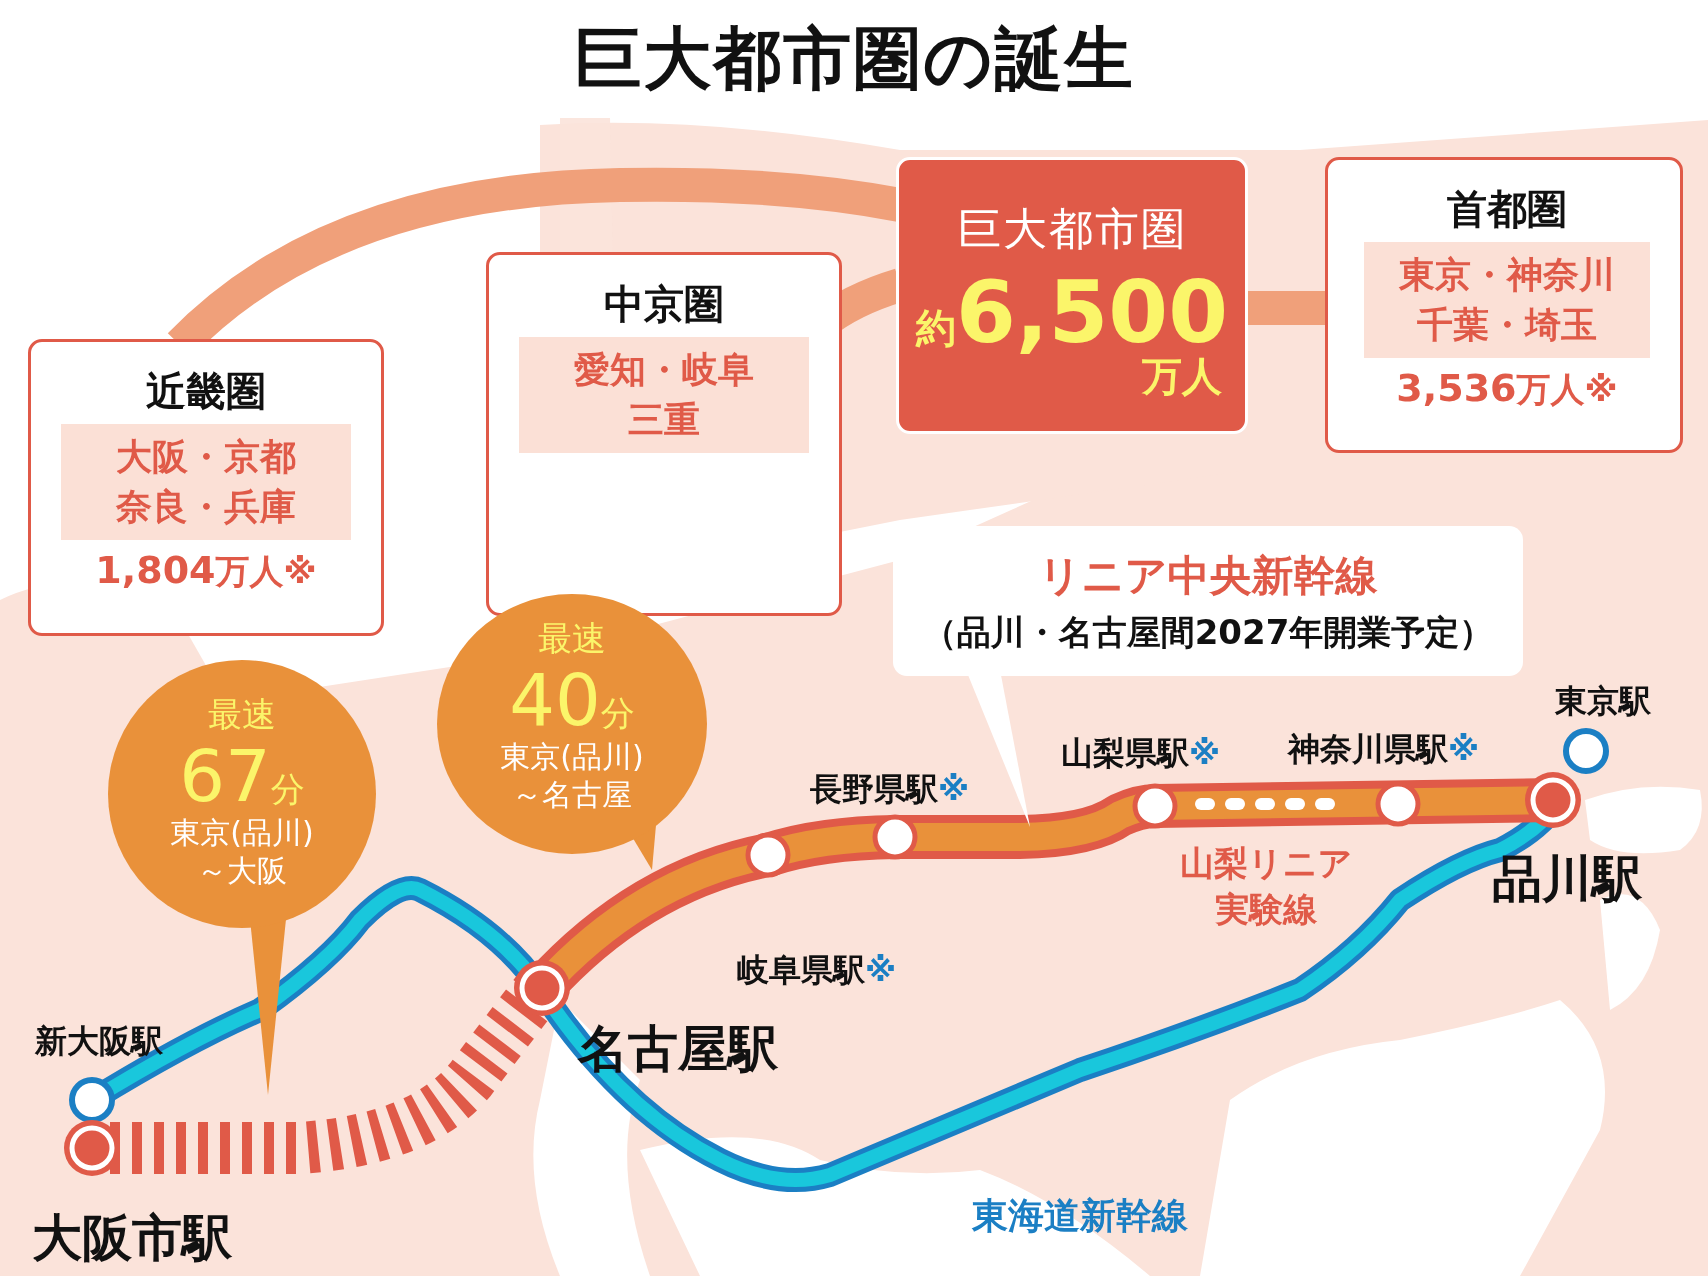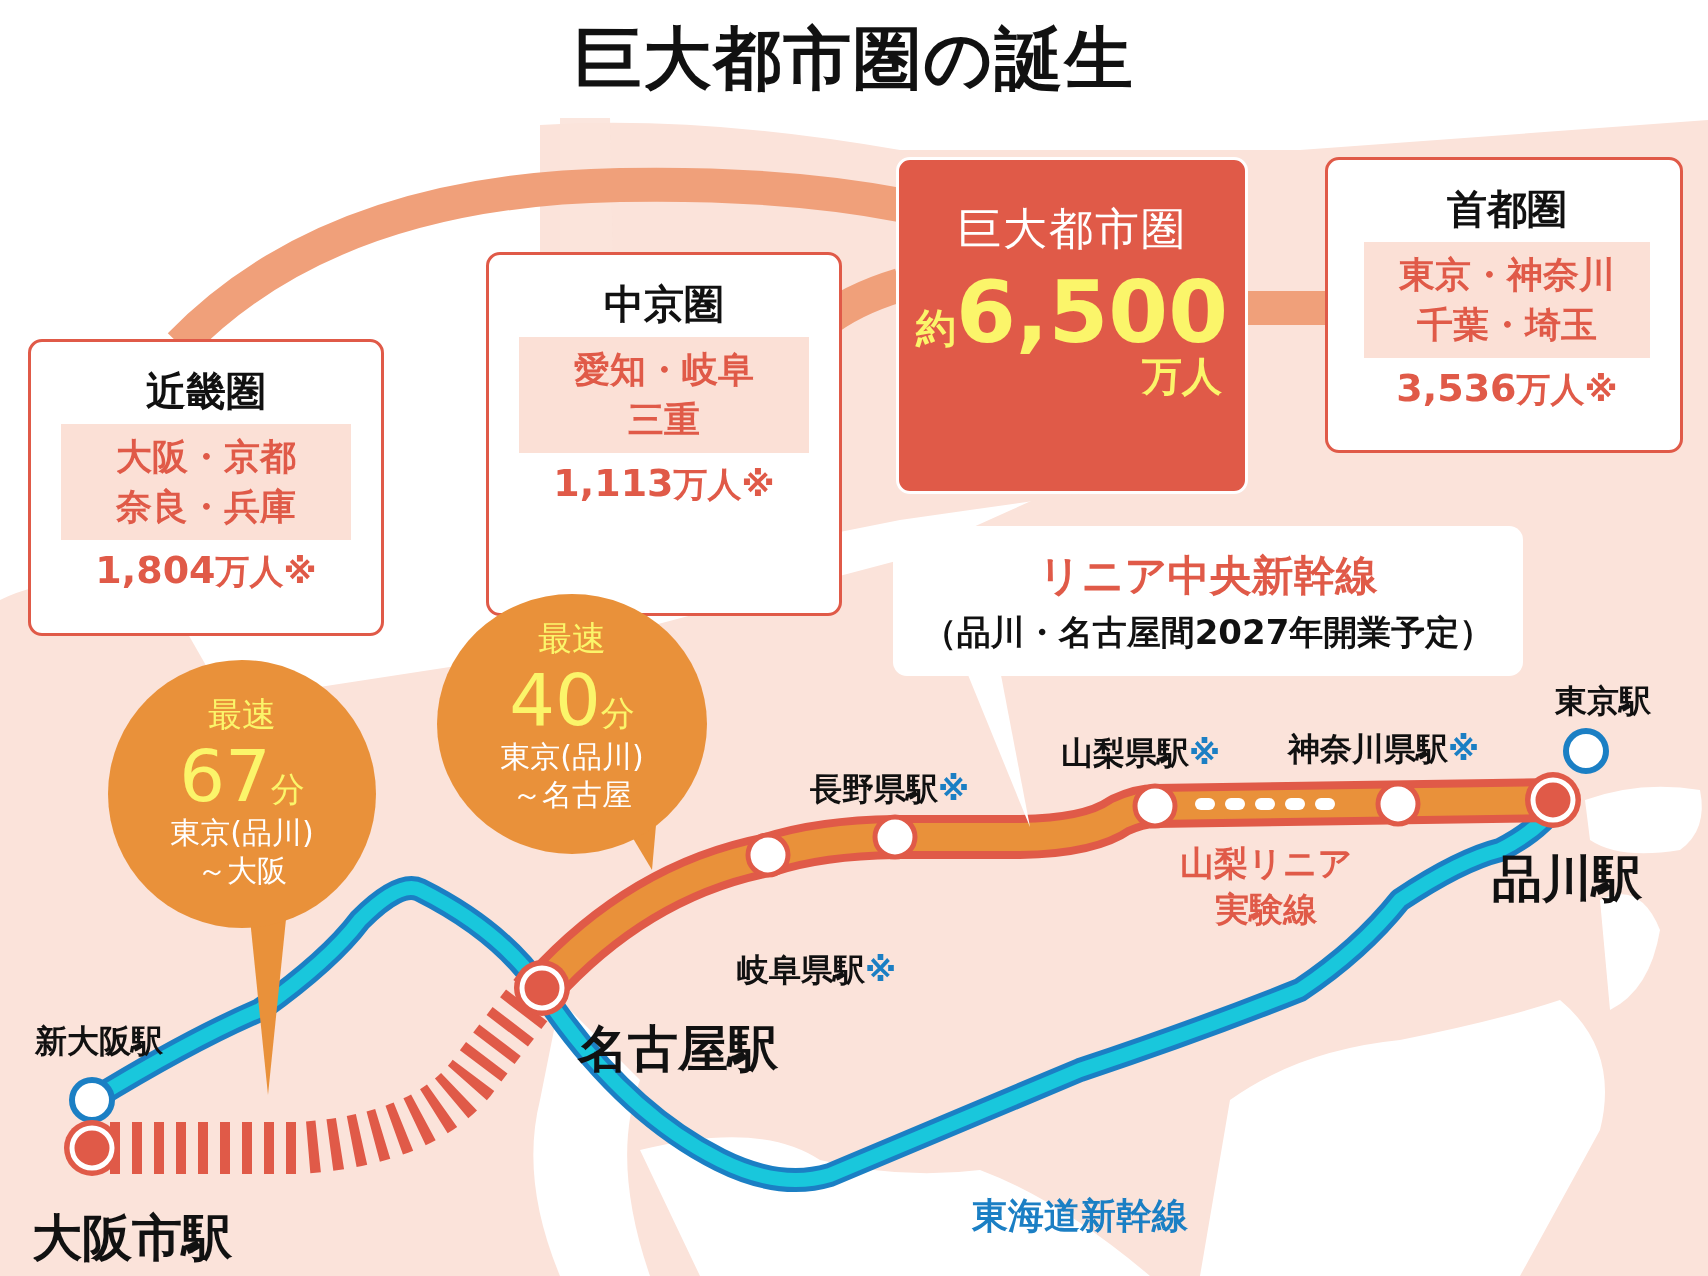--- a/index.html
+++ b/index.html
@@ -5,21 +5,21 @@
   html,body{margin:0;padding:0;}
   body{width:1708px;height:1276px;position:relative;overflow:hidden;background:#ffffff;font-family:"DejaVu Sans","Liberation Sans",sans-serif;}
   #map{position:absolute;left:0;top:0;width:1708px;height:1276px;}
   .title{position:absolute;left:0;top:14px;width:1708px;text-align:center;font-size:68px;font-weight:bold;color:#111;letter-spacing:2px;}
   .region-box{position:absolute;background:#fff;border:3px solid #e05a48;border-radius:14px;box-sizing:border-box;text-align:center;}
   .region-name{font-size:40px;font-weight:bold;color:#111;margin-top:26px;line-height:46px;}
   .pref-band{background:#fbe0d6;margin:10px 30px 0 30px;padding:8px 0;color:#e05a48;font-size:36px;line-height:50px;font-weight:bold;}
   .pop{color:#e05a48;font-weight:bold;margin-top:8px;white-space:nowrap;}
   .pop .num{font-size:38px;}
   .pop .unit{font-size:34px;}
-  .mega-box{position:absolute;left:896px;top:157px;width:352px;height:337px;background:#e05a48;border-radius:14px;border:3px solid #fff;box-sizing:border-box;text-align:center;color:#fff;}
+  .mega-box{position:absolute;left:896px;top:157px;width:352px;height:277px;background:#e05a48;border-radius:14px;border:3px solid #fff;box-sizing:border-box;text-align:center;color:#fff;}
   .mega-name{font-size:44px;margin-top:40px;letter-spacing:2px;}
   .mega-pop{color:#fbf56a;font-weight:bold;margin-top:8px;white-space:nowrap;}
   .mega-pop .pre{font-size:40px;}
   .mega-pop .num{font-size:86px;line-height:90px;}
   .mega-unit{color:#fbf56a;font-weight:bold;font-size:40px;text-align:right;padding-right:23px;margin-top:-8px;}
   .callout{position:absolute;left:893px;top:526px;width:630px;height:150px;background:#fff;border-radius:14px;text-align:center;}
   .callout-title{color:#e05a48;font-size:42px;font-weight:bold;margin-top:22px;}
   .callout-sub{color:#111;font-size:34px;font-weight:bold;margin-top:6px;}
   .bubble{position:absolute;border-radius:50%;background:#e9913a;text-align:center;color:#fff;font-weight:normal;}
   .bubble .label{color:#fbf56a;font-size:34px;}
@@ -122,23 +122,20 @@
     <span class="num">1,804</span><span class="unit">万人※</span>
   </div>
 </div>
 
 <div class="region-box" style="left:486px;top:252px;width:356px;height:364px;">
   <div class="region-name">中京圏</div>
   <div class="pref-band">
     <div>愛知・岐阜</div>
     <div>三重</div>
   </div>
-  <div class="pop">
-    <span class="num">1,113</span><span class="unit">万人※</span>
-  </div>
 </div>
 
 <div class="mega-box">
   <div class="mega-name">巨大都市圏</div>
   <div class="mega-pop">
     <span class="pre">約</span><span class="num">6,500</span>
   </div>
   <div class="mega-unit">万人</div>
 </div>
 

